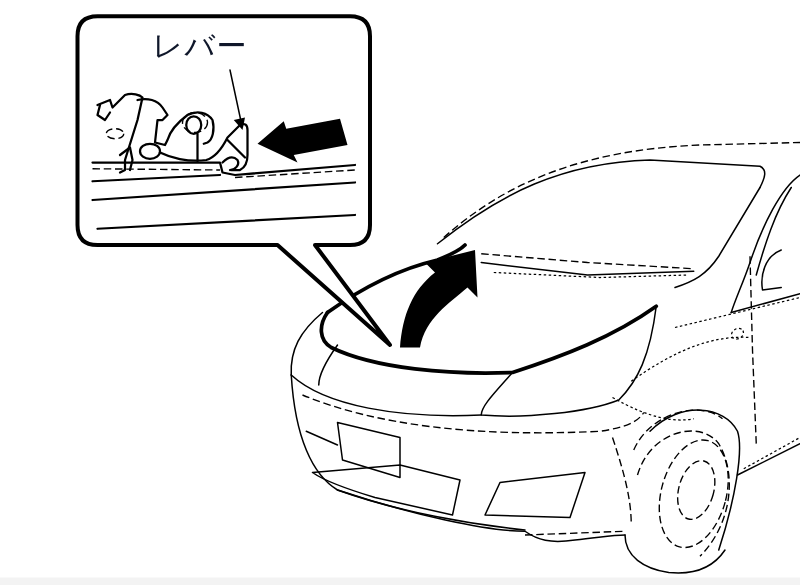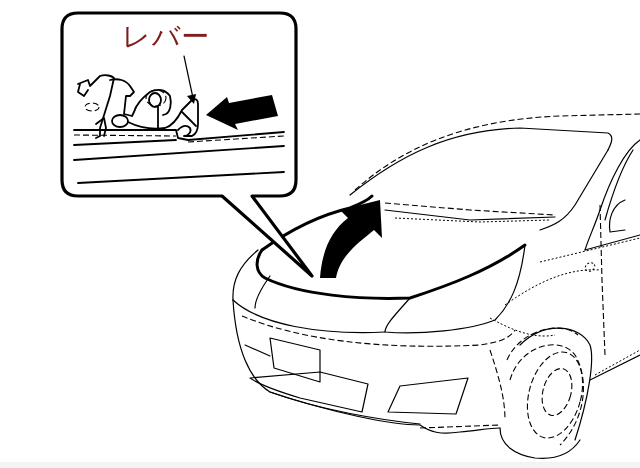--- a/index.html
+++ b/index.html
@@ -1,21 +1,21 @@
 <!DOCTYPE html>
 <html><head>
   <meta charset="utf-8">
   <style>
     html, body { margin: 0; padding: 0; background: #ffffff; }
     body { width: 640px; height: 468px; overflow: hidden; position: relative;
            font-family: "DejaVu Sans", sans-serif; }
     #stage { position: absolute; left: 0; top: 0; width: 640px; height: 468px; }
     .bottom-strip { position: absolute; left: 0; top: 462px; width: 640px; height: 6px; background: #f3f3f3; }
-    .callout-label { position: absolute; left: 122px; top: 20px; font-size: 28px; line-height: 34px;
-                     color: #7f1d1d; font-family: "DejaVu Sans", sans-serif; letter-spacing: 1px; }
+    .callout-label { position: absolute; left: 122px; top: 20px; font-size: 24px; line-height: 34px;
+                     color: #0f172a; font-family: "DejaVu Sans", sans-serif; letter-spacing: 1px; }
     svg .thin { fill: none; stroke: #000; stroke-width: 1.2; stroke-linecap: round; stroke-linejoin: round; }
     svg .med { fill: none; stroke: #000; stroke-width: 1.8; stroke-linecap: round; stroke-linejoin: round; }
     svg .thick { fill: none; stroke: #000; stroke-width: 3; stroke-linecap: round; stroke-linejoin: round; }
     svg .dash { fill: none; stroke: #000; stroke-width: 1.1; stroke-dasharray: 6 3; }
     svg .dot { fill: none; stroke: #000; stroke-width: 1; stroke-dasharray: 2 2; }
   </style>
 </head>
 <body>
 
 <div id="stage">

